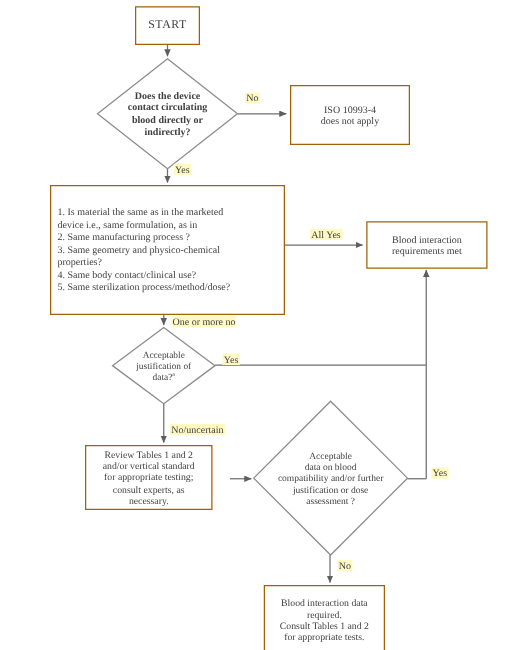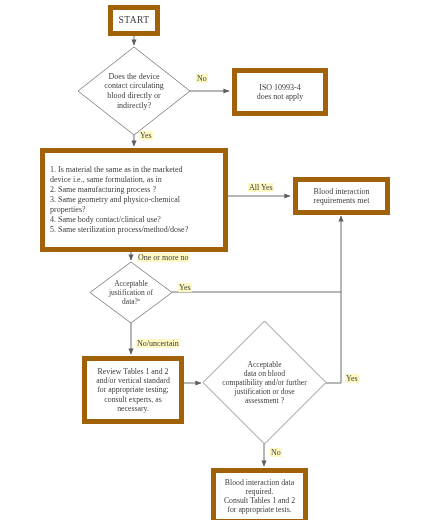--- a/index.html
+++ b/index.html
@@ -26,21 +26,21 @@
     position: absolute;
     box-sizing: border-box;
     display: flex;
     align-items: center;
     justify-content: center;
     text-align: center;
     color: #3d3d3d;
     z-index: 3;
   }
   .box {
-    border: 5px solid #a16207;
+    border: 1px solid #a16207;
     background: #ffffff;
   }
   .box-inner {
     padding: 0 3px;
     line-height: 1.18;
     width: 100%;
   }
   .list-box .box-inner {
     text-align: left;
     padding: 0 5px;
@@ -129,21 +129,21 @@
   </svg>
 
   <div class="node box" style="left:108px; top:5px; width:52px; height:31px; font-size:9.5px; letter-spacing:0.4px;">
     <div class="box-inner">START</div>
   </div>
 
   <div class="diamond-wrap" style="left:78px; top:47px; width:112px; height:88px;">
     <svg class="diamond-svg" width="112" height="88">
       <polygon points="56,0 112,44 56,88 0,44" fill="#ffffff" stroke="#8a8a8a" stroke-width="1"></polygon>
     </svg>
-    <div class="diamond-label" style="font-size:8px;">
+    <div class="diamond-label" style="font-size:8px;font-weight:bold;">
       <div>
         <div>Does the device</div>
         <div>contact circulating</div>
         <div>blood directly or</div>
         <div>indirectly?</div>
       </div>
     </div>
   </div>
 
   <div class="node box" style="left:232px; top:68px; width:96px; height:48px; font-size:8px;">
@@ -180,21 +180,21 @@
       <div>
         <div>Acceptable</div>
         <div>justification of</div>
         <div>
           <span>data?</span><sup>a</sup>
         </div>
       </div>
     </div>
   </div>
 
-  <div class="node box" style="left:82px; top:356px; width:102px; height:68px; font-size:7.8px;">
+  <div class="node box" style="left:68px; top:356px; width:102px; height:52px; font-size:7.8px;">
     <div class="box-inner">
       <div>Review Tables 1 and 2</div>
       <div>and/or vertical standard</div>
       <div>for appropriate testing;</div>
       <div>consult experts, as</div>
       <div>necessary.</div>
     </div>
   </div>
 
   <div class="diamond-wrap" style="left:203px; top:321px; width:123px; height:123px;">

